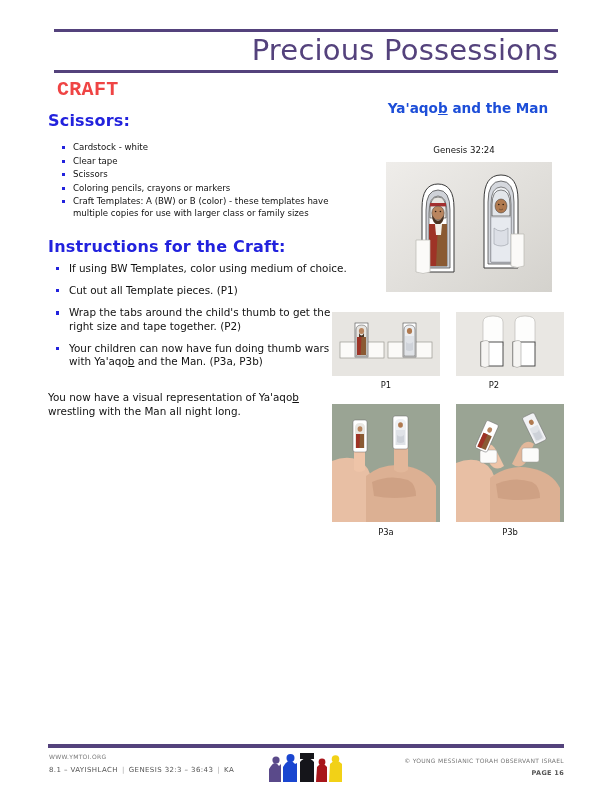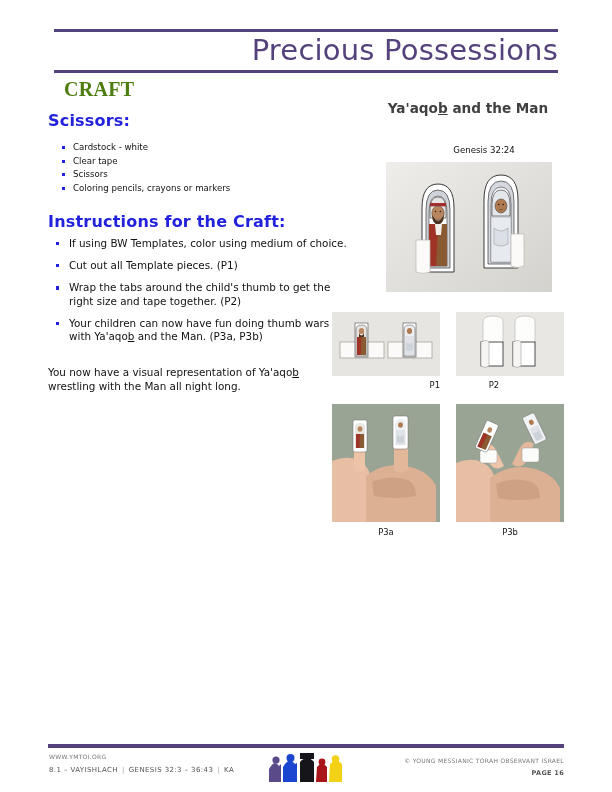--- a/index.html
+++ b/index.html
@@ -40,23 +40,23 @@
 
   
   .left-col {
     position: absolute;
     left: 48px;
     top: 78px;
     width: 300px;
   }
   .section-heading-purple {
     font-size: 20px;
-    color: #4d7c0f;
-    font-family: Liberation Serif, serif;
-    margin: 0 0 2px 16px;
+    color: #ef4444;
+    font-family: Liberation Mono, monospace;
+    margin: 0 0 2px 9px;
     letter-spacing: 0.3px;
   }
   .section-heading-blue {
     font-size: 16px;
     color: #2222dd;
     font-family: "DejaVu Sans", sans-serif;
     font-weight: bold;
     margin: 10px 0 6px 0;
     letter-spacing: 0.2px;
   }
@@ -142,26 +142,26 @@
   }
 
   
   #craft-title {
     position: absolute;
     left: 368px; top: 100px; width: 200px;
     text-align: center;
     font-size: 13.6px;
     line-height: 17px;
     font-weight: bold;
-    color: #404040;
+    color: #1d4ed8;
     font-family: "DejaVu Sans", sans-serif;
   }
   #craft-verse {
     position: absolute;
-    left: 384px; top: 145px; width: 200px;
+    left: 364px; top: 145px; width: 200px;
     text-align: center;
     font-size: 8.6px;
     color: #111111;
     font-family: "DejaVu Sans", sans-serif;
   }
 
   .photo {
     position: absolute;
     overflow: hidden;
     background: #dedbd6;
@@ -172,21 +172,21 @@
     font-size: 8.4px;
     color: #111111;
     font-family: "DejaVu Sans", sans-serif;
   }
 
   
   #photo-puppets-pair { left: 386px; top: 162px; width: 166px; height: 130px; }
   
   #photo-p1 { left: 332px; top: 312px; width: 108px; height: 64px; }
   #photo-p2 { left: 456px; top: 312px; width: 108px; height: 64px; }
-  #caption-p1 { left: 332px; top: 380px; width: 108px; text-align: right; }
+  #caption-p1 { left: 332px; top: 380px; width: 108px; }
   #caption-p2 { left: 440px; top: 380px; width: 108px; }
   
   #photo-p3a { left: 332px; top: 404px; width: 108px; height: 118px; }
   #photo-p3b { left: 456px; top: 404px; width: 108px; height: 118px; }
   #caption-p3a { left: 332px; top: 527px; width: 108px; }
   #caption-p3b { left: 456px; top: 527px; width: 108px; }
 
   .bg-light { background: linear-gradient(160deg,#eceae6 0%, #dddbd6 60%, #d2d0cb 100%); }
   .bg-green { background: linear-gradient(150deg,#a9b0a2 0%, #99a392 55%, #8d9787 100%); }
 
@@ -250,20 +250,21 @@
 
   <h1 class="section-heading-purple">CRAFT</h1>
 
   <h2 class="section-heading-blue">Scissors:</h2>
 
   <ul class="bullets">
     <li>Cardstock - white</li>
     <li>Clear tape</li>
     <li>Scissors</li>
     <li>Coloring pencils, crayons or markers</li>
+    <li>Craft Templates: A (BW) or B (color) - these templates have multiple copies for use with larger class or family sizes</li>
   </ul>
 
 
   <h2 class="section-heading-blue" id="instructions-heading">Instructions for the Craft:</h2>
 
   <ul class="instructions">
     <li>If using BW Templates, color using medium of choice.</li>
     <li>Cut out all Template pieces. (P1)</li>
     <li>Wrap the tabs around the child's thumb to get the right size and tape together. (P2)</li>
     <li>Your children can now have fun doing thumb wars with Ya'aqo<span class="uline">b</span> and the Man. (P3a, P3b)</li>

